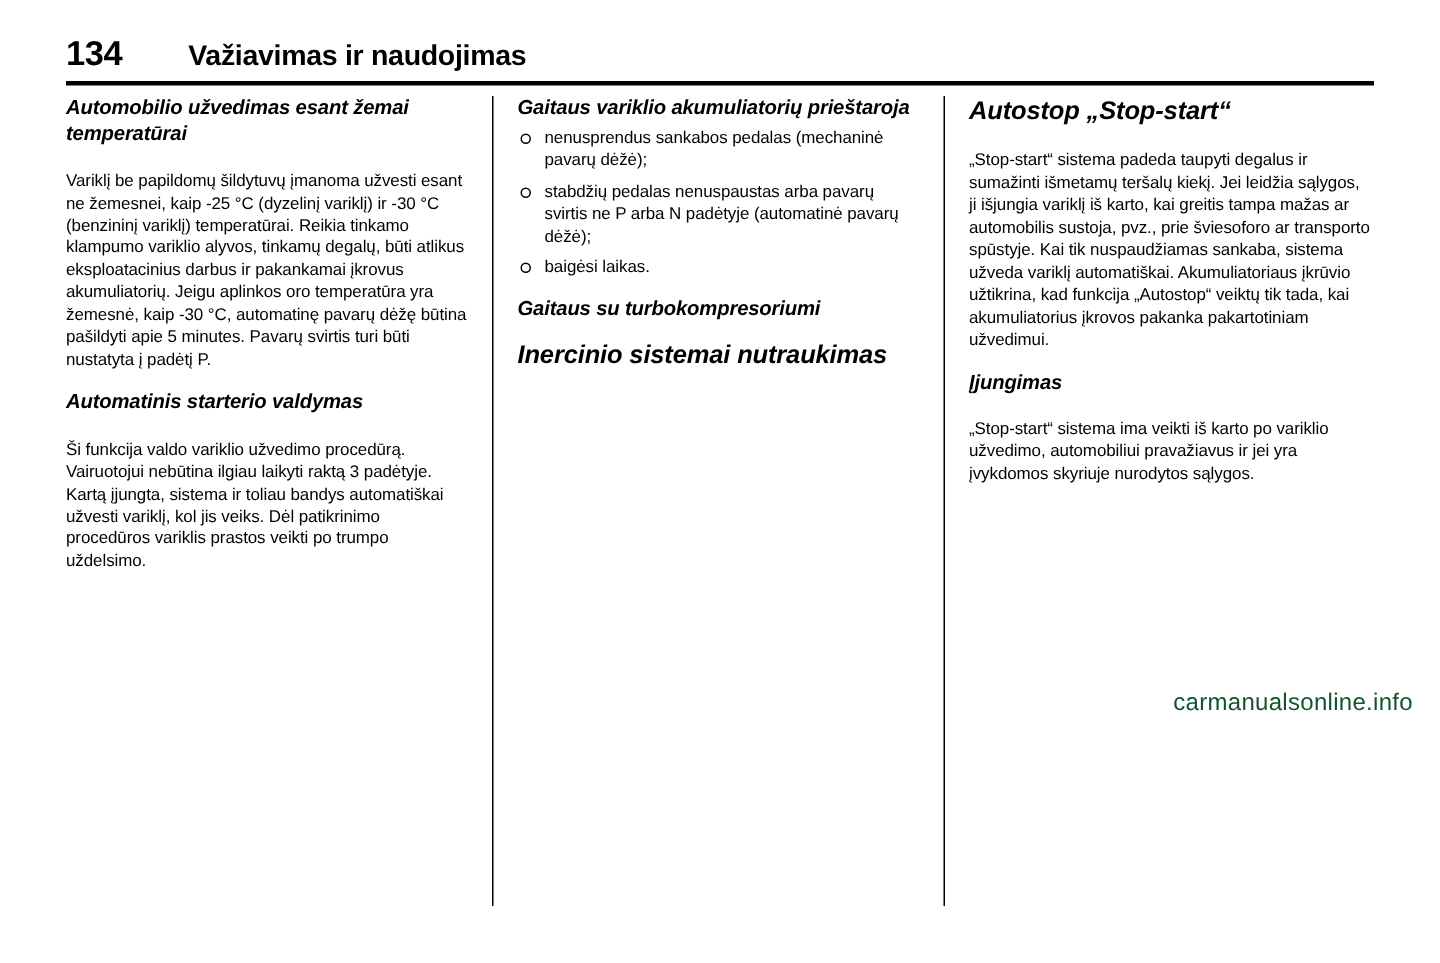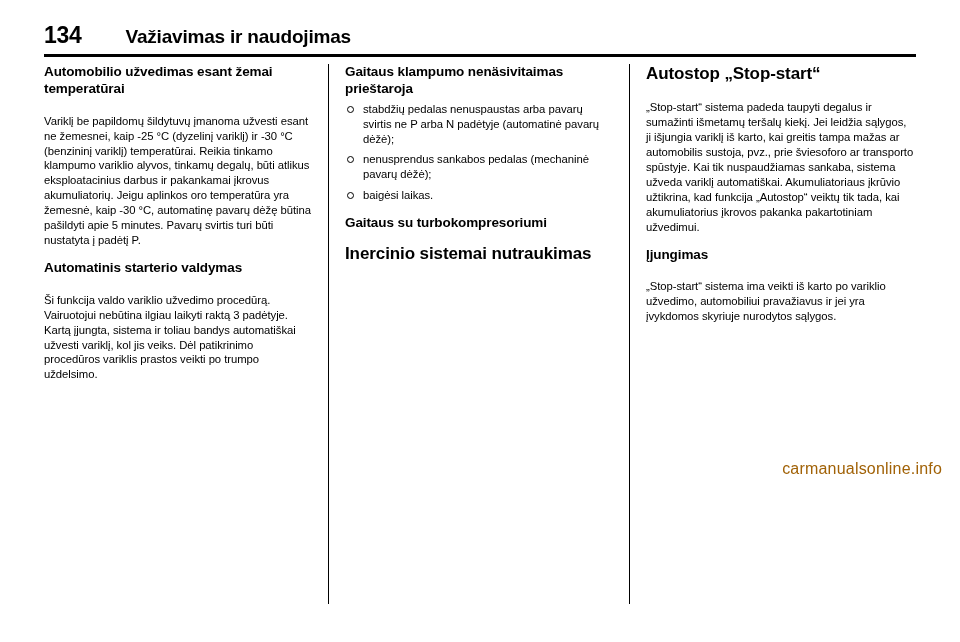--- a/index.html
+++ b/index.html
@@ -69,20 +69,21 @@
     margin: 0 16px;
     height: 540px;
     flex: 0 0 1px;
   }
   h2.sec {
     font-size: 13.5px;
     font-weight: bold;
     margin: 0 0 4px 0;
     line-height: 1.25;
     letter-spacing: -0.1px;
+    font-style: italic;
   }
   h2.sec.big {
     font-size: 17px;
     line-height: 1.2;
     margin-bottom: 5px;
   }
   h2.sec.spaced {
     margin-top: 12px;
   }
   p.body {
@@ -113,21 +114,21 @@
     height: 7px;
     border: 1.3px solid #000;
     border-radius: 50%;
     box-sizing: border-box;
   }
   .watermark {
     position: absolute;
     right: 18px;
     bottom: 8px;
     font-size: 16px;
-    color: #a16207;
+    color: #14532d;
     letter-spacing: 0.2px;
   }
 </style>
 </head>
 <body>
 
 <div class="page">
 
   <div class="header">
     <span class="page-number">134</span>
@@ -140,24 +141,24 @@
     <div class="col">
       <h2 class="sec">Automobilio užvedimas esant žemai temperatūrai</h2>
       <p class="body">Variklį be papildomų šildytuvų įmanoma užvesti esant ne žemesnei, kaip -25 °C (dyzelinį variklį) ir -30 °C (benzininį variklį) temperatūrai. Reikia tinkamo klampumo variklio alyvos, tinkamų degalų, būti atlikus eksploatacinius darbus ir pakankamai įkrovus akumuliatorių. Jeigu aplinkos oro temperatūra yra žemesnė, kaip -30 °C, automatinę pavarų dėžę būtina pašildyti apie 5 minutes. Pavarų svirtis turi būti nustatyta į padėtį P.</p>
       <h2 class="sec spaced">Automatinis starterio valdymas</h2>
       <p class="body">Ši funkcija valdo variklio užvedimo procedūrą. Vairuotojui nebūtina ilgiau laikyti raktą 3 padėtyje. Kartą įjungta, sistema ir toliau bandys automatiškai užvesti variklį, kol jis veiks. Dėl patikrinimo procedūros variklis prastos veikti po trumpo uždelsimo.</p>
     </div>
 
     <div class="col-divider"></div>
 
     <div class="col">
-      <h2 class="sec">Gaitaus klampumo nenäsivitaimas prieštaroja</h2>
+      <h2 class="sec">Gaitaus variklio akumuliatorių prieštaroja</h2>
       <ul class="bullets">
+        <li><span class="dot"></span><span>nenusprendus sankabos pedalas (mechaninė pavarų dėžė);</span></li>
         <li><span class="dot"></span><span>stabdžių pedalas nenuspaustas arba pavarų svirtis ne P arba N padėtyje (automatinė pavarų dėžė);</span></li>
-        <li><span class="dot"></span><span>nenusprendus sankabos pedalas (mechaninė pavarų dėžė);</span></li>
         <li><span class="dot"></span><span>baigėsi laikas.</span></li>
       </ul>
       <h2 class="sec spaced">Gaitaus su turbokompresoriumi</h2>
       <h2 class="sec big spaced">Inercinio sistemai nutraukimas</h2>
     </div>
 
     <div class="col-divider"></div>
 
     <div class="col">
       <h2 class="sec big">Autostop „Stop-start“</h2>

